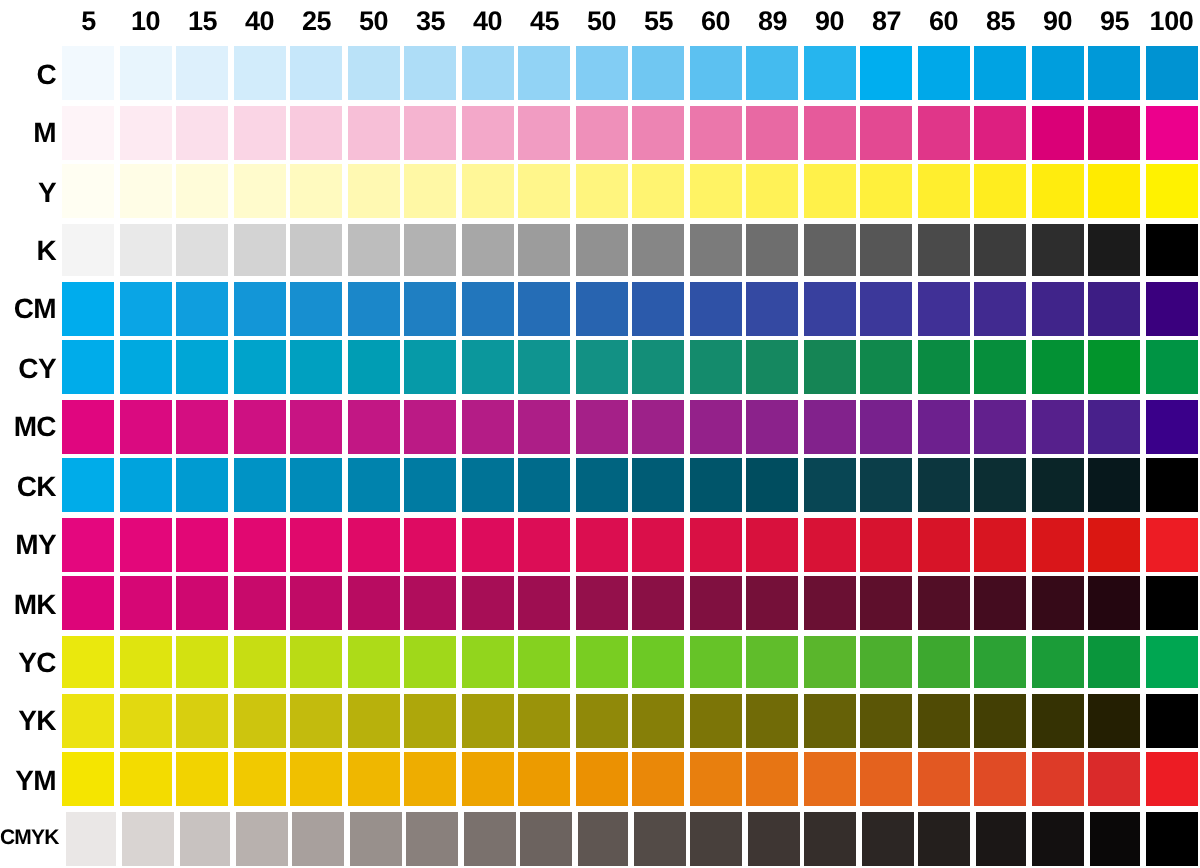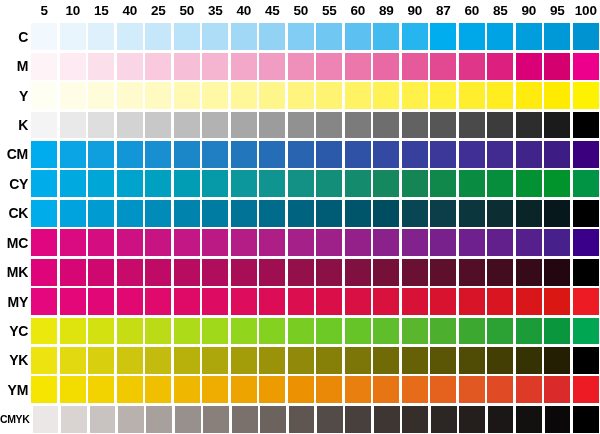--- a/index.html
+++ b/index.html
@@ -256,20 +256,45 @@
           <div class="swatch" title="CY 70% #158555" style="background: rgb(21, 133, 85);"></div>
           <div class="swatch" title="CY 75% #10884c" style="background: rgb(16, 136, 76);"></div>
           <div class="swatch" title="CY 80% #0a8b42" style="background: rgb(10, 139, 66);"></div>
           <div class="swatch" title="CY 85% #068e3c" style="background: rgb(6, 142, 60);"></div>
           <div class="swatch" title="CY 90% #039134" style="background: rgb(3, 145, 52);"></div>
           <div class="swatch" title="CY 95% #02942c" style="background: rgb(2, 148, 44);"></div>
           <div class="swatch" title="CY 100% #009444" style="background: rgb(0, 148, 68);"></div>
         </div>
       </div>
       <div class="swatch-row">
+        <div class="row-label">MC</div>
+        <div class="row-swatches">
+          <div class="swatch" title="MC 5% #e0067f" style="background: rgb(224, 6, 127);"></div>
+          <div class="swatch" title="MC 10% #da0a80" style="background: rgb(218, 10, 128);"></div>
+          <div class="swatch" title="MC 15% #d40e81" style="background: rgb(212, 14, 129);"></div>
+          <div class="swatch" title="MC 20% #ce1182" style="background: rgb(206, 17, 130);"></div>
+          <div class="swatch" title="MC 25% #c81483" style="background: rgb(200, 20, 131);"></div>
+          <div class="swatch" title="MC 30% #c21784" style="background: rgb(194, 23, 132);"></div>
+          <div class="swatch" title="MC 35% #bb1a85" style="background: rgb(187, 26, 133);"></div>
+          <div class="swatch" title="MC 40% #b41c86" style="background: rgb(180, 28, 134);"></div>
+          <div class="swatch" title="MC 45% #ad1e87" style="background: rgb(173, 30, 135);"></div>
+          <div class="swatch" title="MC 50% #a52088" style="background: rgb(165, 32, 136);"></div>
+          <div class="swatch" title="MC 55% #9d2189" style="background: rgb(157, 33, 137);"></div>
+          <div class="swatch" title="MC 60% #94218a" style="background: rgb(148, 33, 138);"></div>
+          <div class="swatch" title="MC 65% #8b228b" style="background: rgb(139, 34, 139);"></div>
+          <div class="swatch" title="MC 70% #82228c" style="background: rgb(130, 34, 140);"></div>
+          <div class="swatch" title="MC 75% #78218d" style="background: rgb(120, 33, 141);"></div>
+          <div class="swatch" title="MC 80% #6d208e" style="background: rgb(109, 32, 142);"></div>
+          <div class="swatch" title="MC 85% #62208d" style="background: rgb(98, 32, 141);"></div>
+          <div class="swatch" title="MC 90% #56208c" style="background: rgb(86, 32, 140);"></div>
+          <div class="swatch" title="MC 95% #48208b" style="background: rgb(72, 32, 139);"></div>
+          <div class="swatch" title="MC 100% #3a008a" style="background: rgb(58, 0, 138);"></div>
+        </div>
+      </div>
+      <div class="swatch-row">
         <div class="row-label">CK</div>
         <div class="row-swatches">
           <div class="swatch" title="CK 5% #00ace9" style="background: rgb(0, 172, 233);"></div>
           <div class="swatch" title="CK 10% #00a3dd" style="background: rgb(0, 163, 221);"></div>
           <div class="swatch" title="CK 15% #009bd1" style="background: rgb(0, 155, 209);"></div>
           <div class="swatch" title="CK 20% #0093c5" style="background: rgb(0, 147, 197);"></div>
           <div class="swatch" title="CK 25% #008bb9" style="background: rgb(0, 139, 185);"></div>
           <div class="swatch" title="CK 30% #0083ad" style="background: rgb(0, 131, 173);"></div>
           <div class="swatch" title="CK 35% #007ba2" style="background: rgb(0, 123, 162);"></div>
           <div class="swatch" title="CK 40% #007396" style="background: rgb(0, 115, 150);"></div>
@@ -281,42 +306,42 @@
           <div class="swatch" title="CK 70% #084654" style="background: rgb(8, 70, 84);"></div>
           <div class="swatch" title="CK 75% #0b3e49" style="background: rgb(11, 62, 73);"></div>
           <div class="swatch" title="CK 80% #0c363e" style="background: rgb(12, 54, 62);"></div>
           <div class="swatch" title="CK 85% #0c2e33" style="background: rgb(12, 46, 51);"></div>
           <div class="swatch" title="CK 90% #0a2528" style="background: rgb(10, 37, 40);"></div>
           <div class="swatch" title="CK 95% #07181c" style="background: rgb(7, 24, 28);"></div>
           <div class="swatch" title="CK 100% #000000" style="background: rgb(0, 0, 0);"></div>
         </div>
       </div>
       <div class="swatch-row">
-        <div class="row-label">MC</div>
-        <div class="row-swatches">
-          <div class="swatch" title="MC 5% #e0067f" style="background: rgb(224, 6, 127);"></div>
-          <div class="swatch" title="MC 10% #da0a80" style="background: rgb(218, 10, 128);"></div>
-          <div class="swatch" title="MC 15% #d40e81" style="background: rgb(212, 14, 129);"></div>
-          <div class="swatch" title="MC 20% #ce1182" style="background: rgb(206, 17, 130);"></div>
-          <div class="swatch" title="MC 25% #c81483" style="background: rgb(200, 20, 131);"></div>
-          <div class="swatch" title="MC 30% #c21784" style="background: rgb(194, 23, 132);"></div>
-          <div class="swatch" title="MC 35% #bb1a85" style="background: rgb(187, 26, 133);"></div>
-          <div class="swatch" title="MC 40% #b41c86" style="background: rgb(180, 28, 134);"></div>
-          <div class="swatch" title="MC 45% #ad1e87" style="background: rgb(173, 30, 135);"></div>
-          <div class="swatch" title="MC 50% #a52088" style="background: rgb(165, 32, 136);"></div>
-          <div class="swatch" title="MC 55% #9d2189" style="background: rgb(157, 33, 137);"></div>
-          <div class="swatch" title="MC 60% #94218a" style="background: rgb(148, 33, 138);"></div>
-          <div class="swatch" title="MC 65% #8b228b" style="background: rgb(139, 34, 139);"></div>
-          <div class="swatch" title="MC 70% #82228c" style="background: rgb(130, 34, 140);"></div>
-          <div class="swatch" title="MC 75% #78218d" style="background: rgb(120, 33, 141);"></div>
-          <div class="swatch" title="MC 80% #6d208e" style="background: rgb(109, 32, 142);"></div>
-          <div class="swatch" title="MC 85% #62208d" style="background: rgb(98, 32, 141);"></div>
-          <div class="swatch" title="MC 90% #56208c" style="background: rgb(86, 32, 140);"></div>
-          <div class="swatch" title="MC 95% #48208b" style="background: rgb(72, 32, 139);"></div>
-          <div class="swatch" title="MC 100% #3a008a" style="background: rgb(58, 0, 138);"></div>
+        <div class="row-label">MY</div>
+        <div class="row-swatches">
+          <div class="swatch" title="MY 5% #e4077e" style="background: rgb(228, 7, 126);"></div>
+          <div class="swatch" title="MY 10% #e3077a" style="background: rgb(227, 7, 122);"></div>
+          <div class="swatch" title="MY 15% #e20776" style="background: rgb(226, 7, 118);"></div>
+          <div class="swatch" title="MY 20% #e10871" style="background: rgb(225, 8, 113);"></div>
+          <div class="swatch" title="MY 25% #e0096c" style="background: rgb(224, 9, 108);"></div>
+          <div class="swatch" title="MY 30% #df0a67" style="background: rgb(223, 10, 103);"></div>
+          <div class="swatch" title="MY 35% #de0b62" style="background: rgb(222, 11, 98);"></div>
+          <div class="swatch" title="MY 40% #dd0c5c" style="background: rgb(221, 12, 92);"></div>
+          <div class="swatch" title="MY 45% #dc0d56" style="background: rgb(220, 13, 86);"></div>
+          <div class="swatch" title="MY 50% #db0e50" style="background: rgb(219, 14, 80);"></div>
+          <div class="swatch" title="MY 55% #da0f4a" style="background: rgb(218, 15, 74);"></div>
+          <div class="swatch" title="MY 60% #d91044" style="background: rgb(217, 16, 68);"></div>
+          <div class="swatch" title="MY 65% #d8113d" style="background: rgb(216, 17, 61);"></div>
+          <div class="swatch" title="MY 70% #d81236" style="background: rgb(216, 18, 54);"></div>
+          <div class="swatch" title="MY 75% #d7132f" style="background: rgb(215, 19, 47);"></div>
+          <div class="swatch" title="MY 80% #d71428" style="background: rgb(215, 20, 40);"></div>
+          <div class="swatch" title="MY 85% #d81521" style="background: rgb(216, 21, 33);"></div>
+          <div class="swatch" title="MY 90% #d9161a" style="background: rgb(217, 22, 26);"></div>
+          <div class="swatch" title="MY 95% #da1712" style="background: rgb(218, 23, 18);"></div>
+          <div class="swatch" title="MY 100% #ed1c24" style="background: rgb(237, 28, 36);"></div>
         </div>
       </div>
       <div class="swatch-row">
         <div class="row-label">MK</div>
         <div class="row-swatches">
           <div class="swatch" title="MK 5% #dd0579" style="background: rgb(221, 5, 121);"></div>
           <div class="swatch" title="MK 10% #d60775" style="background: rgb(214, 7, 117);"></div>
           <div class="swatch" title="MK 15% #cf0870" style="background: rgb(207, 8, 112);"></div>
           <div class="swatch" title="MK 20% #c80a6b" style="background: rgb(200, 10, 107);"></div>
           <div class="swatch" title="MK 25% #c00b66" style="background: rgb(192, 11, 102);"></div>
@@ -331,45 +356,20 @@
           <div class="swatch" title="MK 70% #6a1033" style="background: rgb(106, 16, 51);"></div>
           <div class="swatch" title="MK 75% #5e0f2c" style="background: rgb(94, 15, 44);"></div>
           <div class="swatch" title="MK 80% #520e26" style="background: rgb(82, 14, 38);"></div>
           <div class="swatch" title="MK 85% #440c1f" style="background: rgb(68, 12, 31);"></div>
           <div class="swatch" title="MK 90% #360a18" style="background: rgb(54, 10, 24);"></div>
           <div class="swatch" title="MK 95% #240610" style="background: rgb(36, 6, 16);"></div>
           <div class="swatch" title="MK 100% #000000" style="background: rgb(0, 0, 0);"></div>
         </div>
       </div>
       <div class="swatch-row">
-        <div class="row-label">MY</div>
-        <div class="row-swatches">
-          <div class="swatch" title="MY 5% #e4077e" style="background: rgb(228, 7, 126);"></div>
-          <div class="swatch" title="MY 10% #e3077a" style="background: rgb(227, 7, 122);"></div>
-          <div class="swatch" title="MY 15% #e20776" style="background: rgb(226, 7, 118);"></div>
-          <div class="swatch" title="MY 20% #e10871" style="background: rgb(225, 8, 113);"></div>
-          <div class="swatch" title="MY 25% #e0096c" style="background: rgb(224, 9, 108);"></div>
-          <div class="swatch" title="MY 30% #df0a67" style="background: rgb(223, 10, 103);"></div>
-          <div class="swatch" title="MY 35% #de0b62" style="background: rgb(222, 11, 98);"></div>
-          <div class="swatch" title="MY 40% #dd0c5c" style="background: rgb(221, 12, 92);"></div>
-          <div class="swatch" title="MY 45% #dc0d56" style="background: rgb(220, 13, 86);"></div>
-          <div class="swatch" title="MY 50% #db0e50" style="background: rgb(219, 14, 80);"></div>
-          <div class="swatch" title="MY 55% #da0f4a" style="background: rgb(218, 15, 74);"></div>
-          <div class="swatch" title="MY 60% #d91044" style="background: rgb(217, 16, 68);"></div>
-          <div class="swatch" title="MY 65% #d8113d" style="background: rgb(216, 17, 61);"></div>
-          <div class="swatch" title="MY 70% #d81236" style="background: rgb(216, 18, 54);"></div>
-          <div class="swatch" title="MY 75% #d7132f" style="background: rgb(215, 19, 47);"></div>
-          <div class="swatch" title="MY 80% #d71428" style="background: rgb(215, 20, 40);"></div>
-          <div class="swatch" title="MY 85% #d81521" style="background: rgb(216, 21, 33);"></div>
-          <div class="swatch" title="MY 90% #d9161a" style="background: rgb(217, 22, 26);"></div>
-          <div class="swatch" title="MY 95% #da1712" style="background: rgb(218, 23, 18);"></div>
-          <div class="swatch" title="MY 100% #ed1c24" style="background: rgb(237, 28, 36);"></div>
-        </div>
-      </div>
-      <div class="swatch-row">
         <div class="row-label">YC</div>
         <div class="row-swatches">
           <div class="swatch" title="YC 5% #eae80d" style="background: rgb(234, 232, 13);"></div>
           <div class="swatch" title="YC 10% #dfe40f" style="background: rgb(223, 228, 15);"></div>
           <div class="swatch" title="YC 15% #d3e111" style="background: rgb(211, 225, 17);"></div>
           <div class="swatch" title="YC 20% #c7dd13" style="background: rgb(199, 221, 19);"></div>
           <div class="swatch" title="YC 25% #badb15" style="background: rgb(186, 219, 21);"></div>
           <div class="swatch" title="YC 30% #addb18" style="background: rgb(173, 219, 24);"></div>
           <div class="swatch" title="YC 35% #a0d81a" style="background: rgb(160, 216, 26);"></div>
           <div class="swatch" title="YC 40% #92d51d" style="background: rgb(146, 213, 29);"></div>

